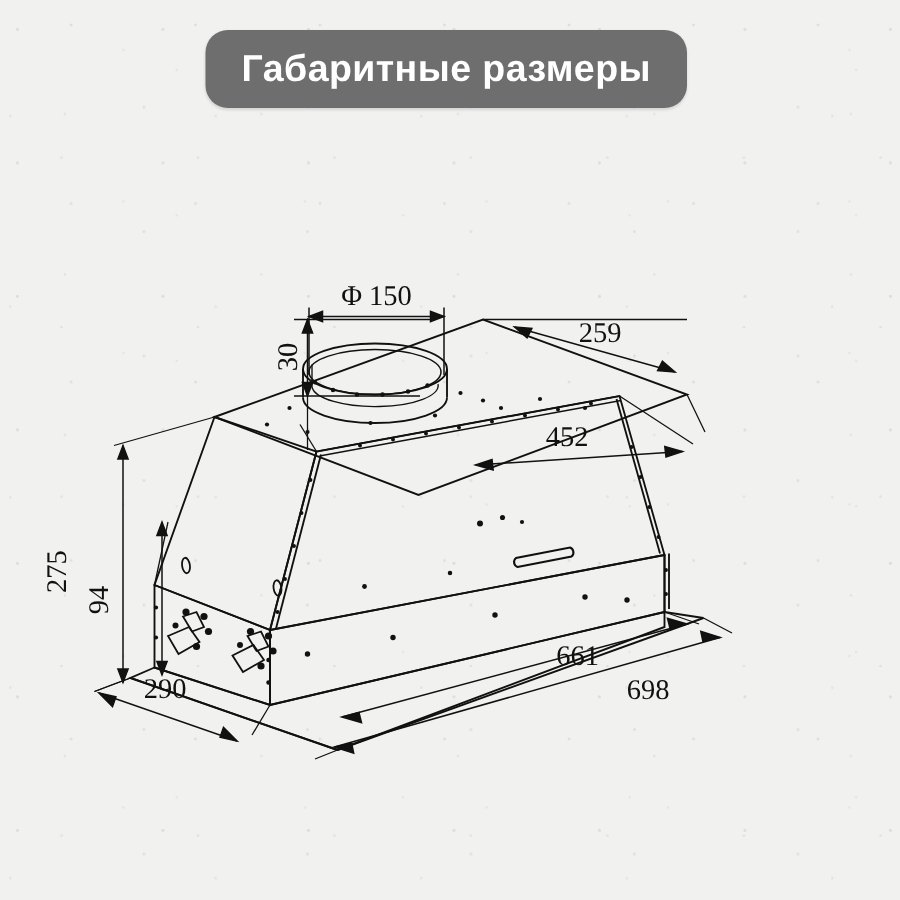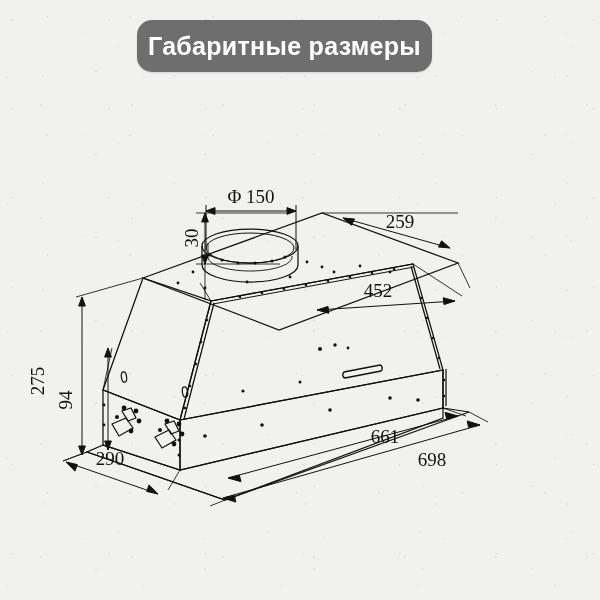--- a/index.html
+++ b/index.html
@@ -17,21 +17,21 @@
       radial-gradient(circle at 57% 14%, rgba(135,135,140,.18) 0 .7px, transparent 1.2px),
       radial-gradient(circle at 78% 48%, rgba(150,150,155,.14) 0 .6px, transparent 1.1px),
       radial-gradient(circle at 88% 86%, rgba(140,140,145,.17) 0 .7px, transparent 1.2px),
       radial-gradient(circle at 5% 61%, rgba(145,145,150,.15) 0 .6px, transparent 1.1px),
       radial-gradient(circle at 45% 93%, rgba(138,138,143,.16) 0 .6px, transparent 1.1px),
       radial-gradient(circle at 68% 33%, rgba(148,148,152,.13) 0 .6px, transparent 1.1px);
     background-size:97px 89px,131px 107px,83px 119px,151px 97px,109px 83px,137px 127px,91px 113px,121px 101px;
     pointer-events:none;
   }
   #title-banner{
-    position:absolute;left:137px;top:20px;width:295px;height:52px;
+    position:absolute;left:137px;top:20px;width:321px;height:52px;
     background:#6e6e6e;border-radius:15px;
     display:flex;align-items:center;justify-content:center;
     box-shadow:0 1px 2px rgba(0,0,0,.12);
   }
   #title-text{
     color:#fff;font-family:"Liberation Sans", sans-serif;
     font-size:25px;font-weight:700;letter-spacing:.3px;
     white-space:nowrap;
   }
   #drawing{position:absolute;left:0;top:0;width:600px;height:600px;}

